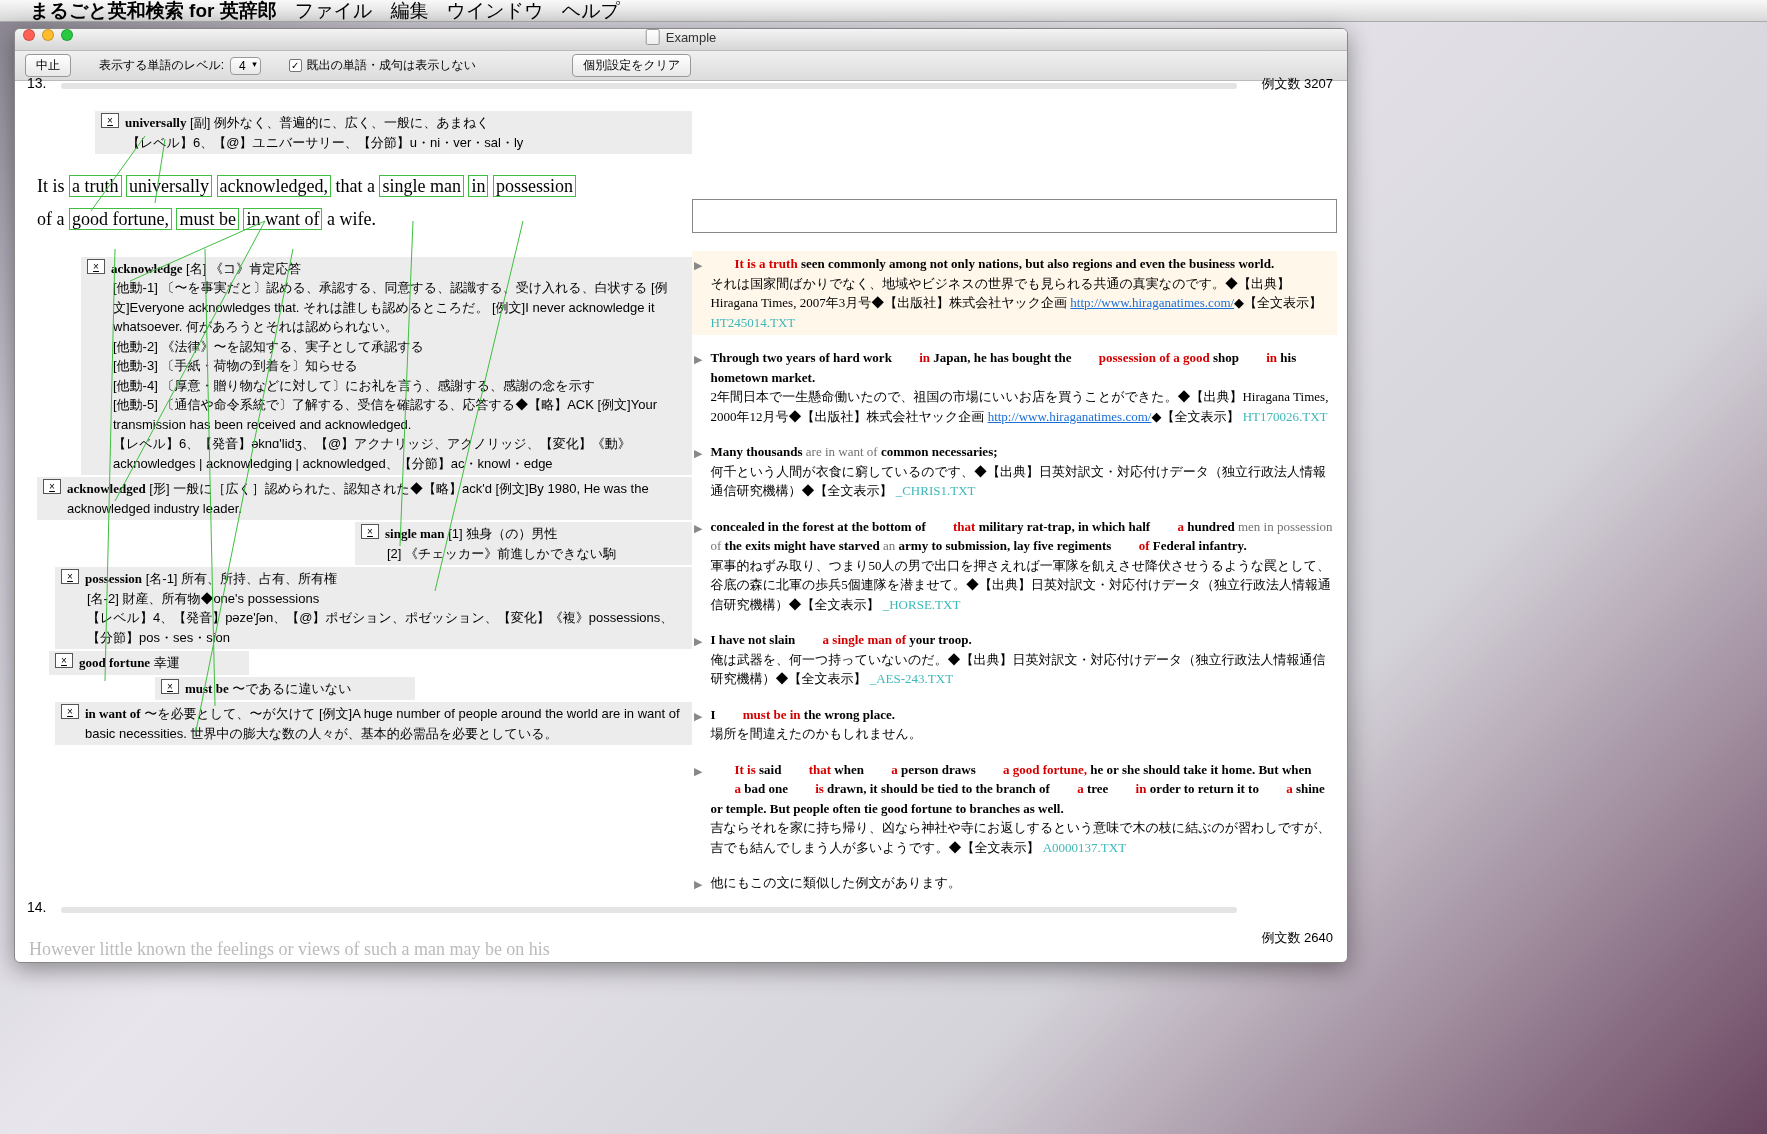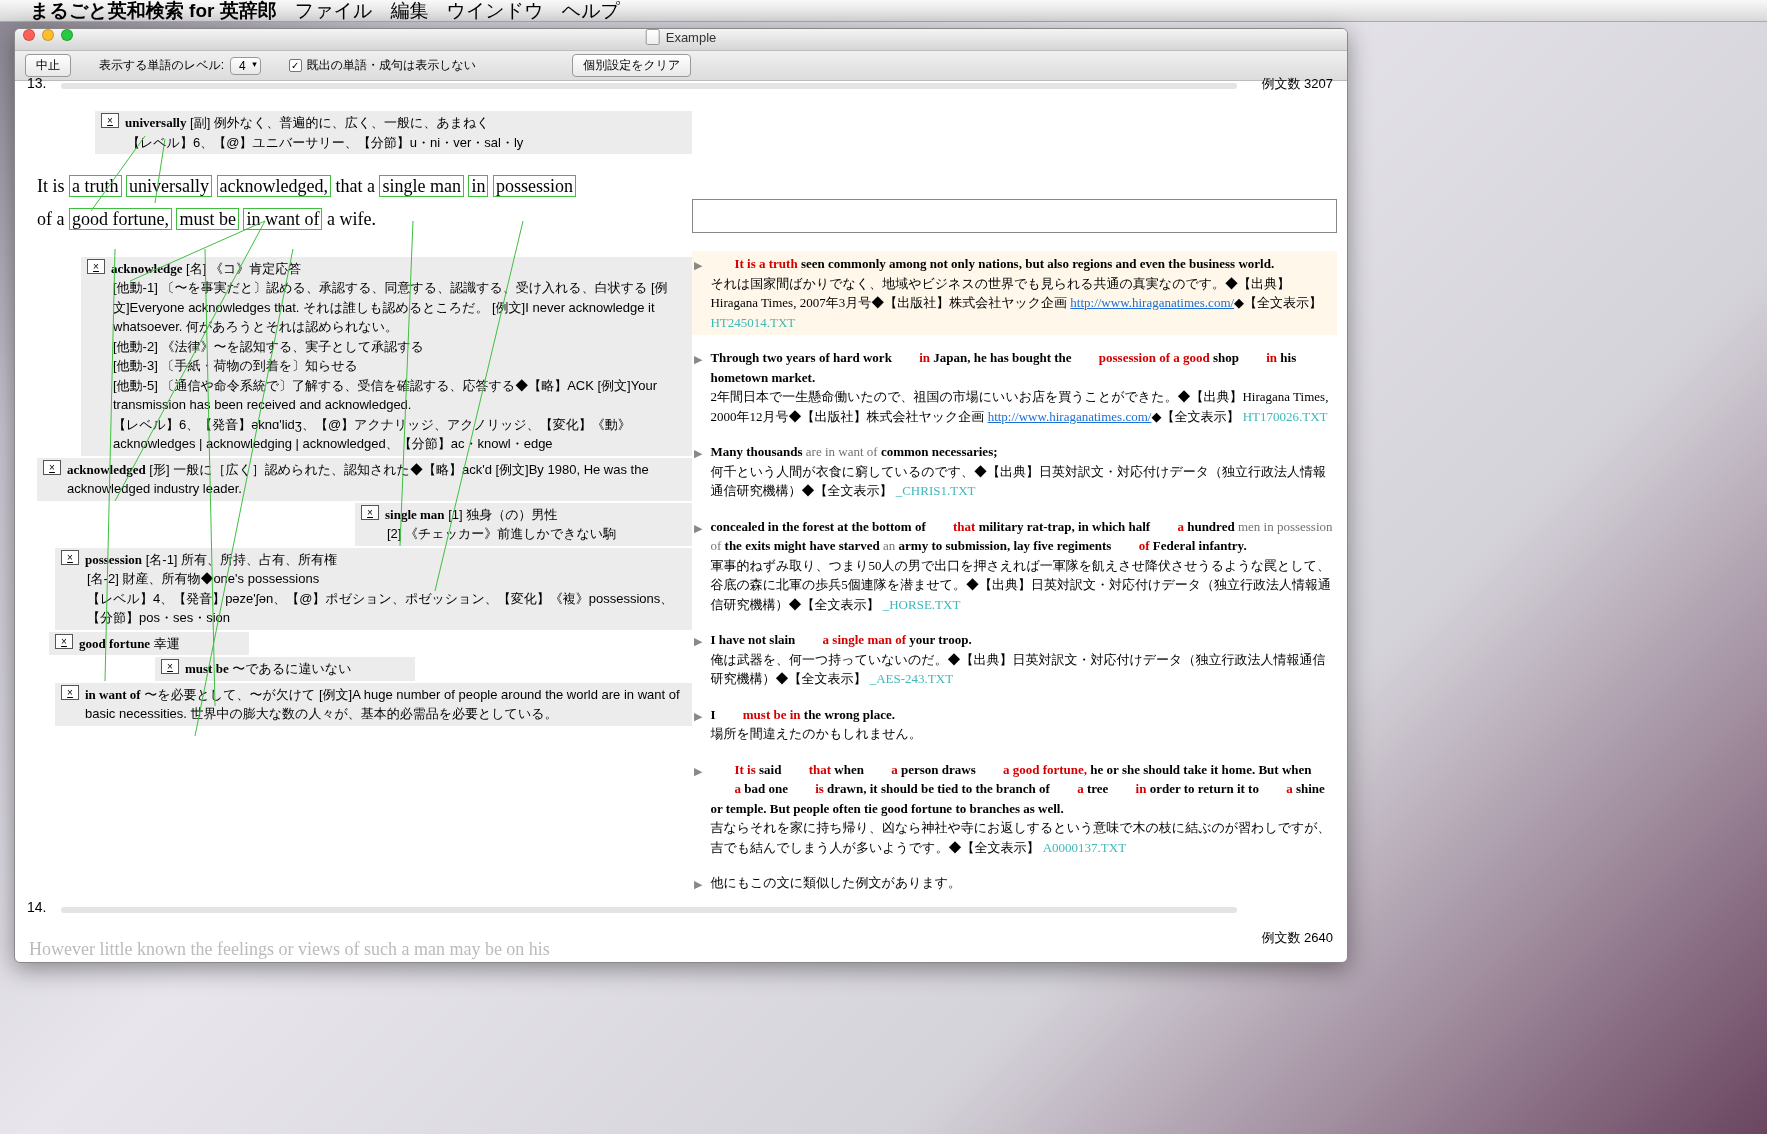--- a/index.html
+++ b/index.html
@@ -219,20 +219,21 @@
 
       <div class="entry" style="margin-left:56px;">
         <div class="entry-head">
           <span class="xbtn">×</span>
           <span><span class="headword">acknowledge</span><span>  [名] 《コ》肯定応答</span></span>
         </div>
         <div style="padding-left:26px;">
           <div>[他動-1] 〔〜を事実だと〕認める、承認する、同意する、認識する、受け入れる、白状する [例文]Everyone acknowledges that. それは誰しも認めるところだ。 [例文]I never acknowledge it whatsoever. 何があろうとそれは認められない。</div>
           <div>[他動-2] 《法律》〜を認知する、実子として承認する</div>
           <div>[他動-3] 〔手紙・荷物の到着を〕知らせる</div>
+          <div>[他動-4] 〔厚意・贈り物などに対して〕にお礼を言う、感謝する、感謝の念を示す</div>
           <div>[他動-5] 〔通信や命令系統で〕了解する、受信を確認する、応答する◆【略】ACK [例文]Your transmission has been received and acknowledged.</div>
           <div>【レベル】6、【発音】əknɑ'lidʒ、【@】アクナリッジ、アクノリッジ、【変化】《動》acknowledges | acknowledging | acknowledged、【分節】ac・knowl・edge</div>
         </div>
       </div>
 
       <div class="entry" style="margin-left:12px;">
         <div class="entry-head">
           <span class="xbtn">×</span>
           <span><span class="headword">acknowledged</span><span>  [形] 一般に［広く］認められた、認知された◆【略】ack'd [例文]By 1980, He was the acknowledged industry leader.</span></span>
         </div>

